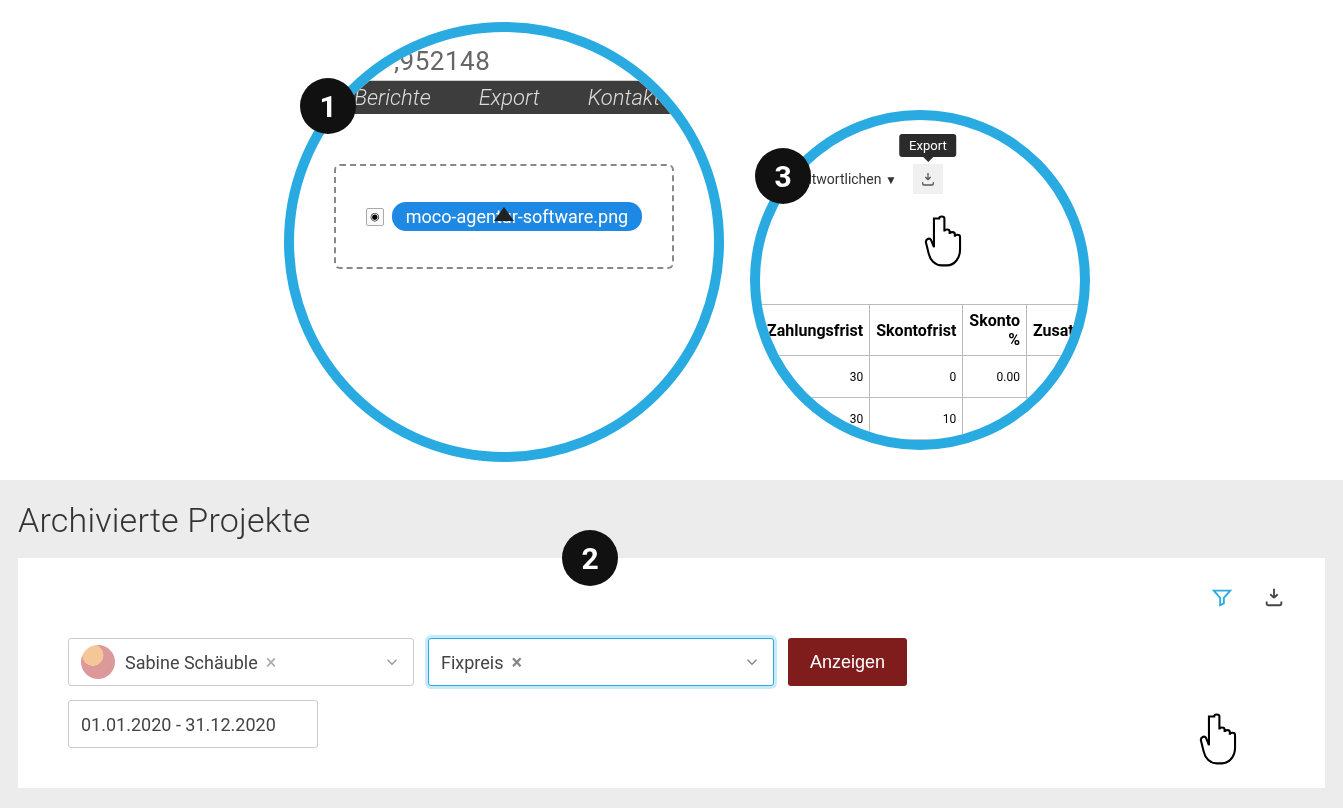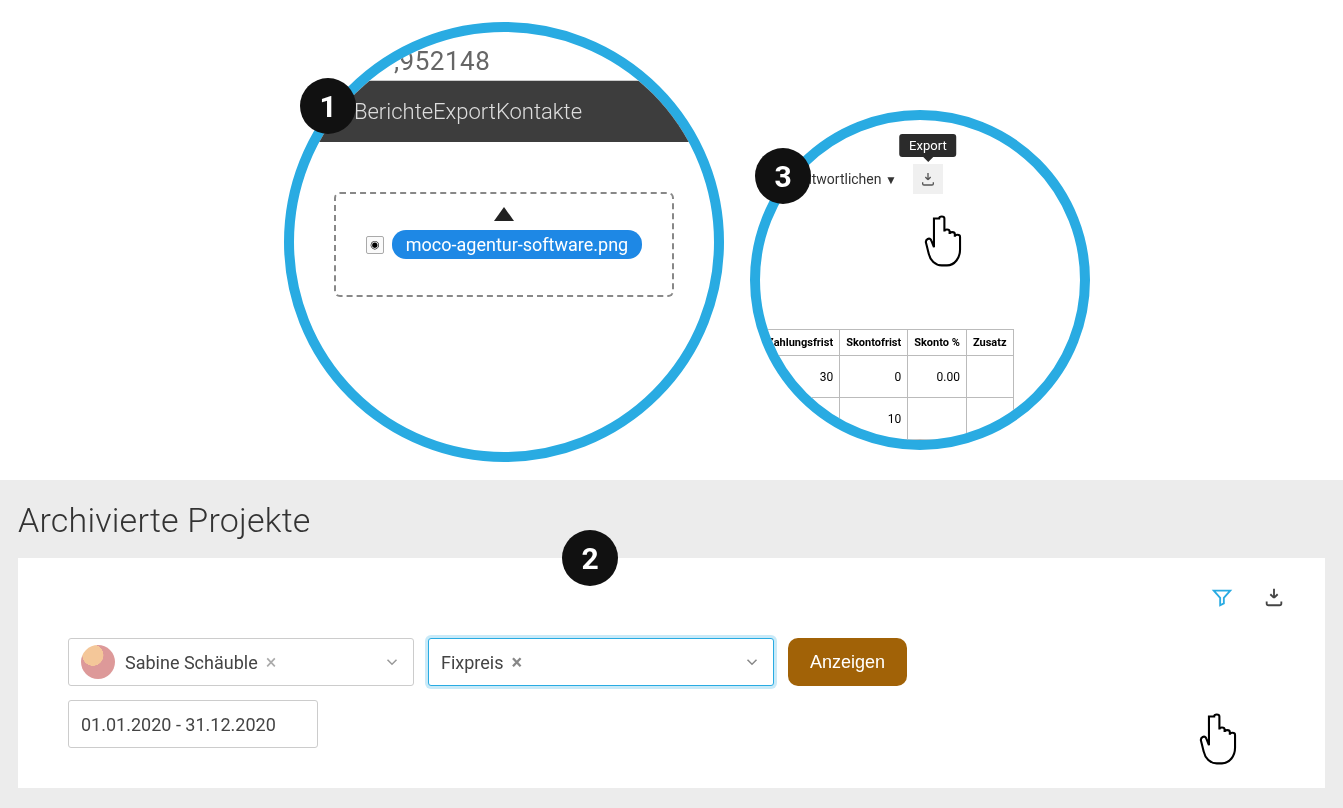--- a/index.html
+++ b/index.html
@@ -6,60 +6,60 @@
   body { font-family: -apple-system, "Segoe UI", Roboto, Helvetica, Arial, sans-serif; width: 1343px; height: 808px; background: #fff; position: relative; overflow: hidden; }
 
   
   .circle { position: absolute; border: 10px solid #29abe2; border-radius: 50%; background: #fff; overflow: hidden; }
   .badge { position: absolute; width: 56px; height: 56px; background: #111; color: #fff; border-radius: 50%; display: flex; align-items: center; justify-content: center; font-size: 30px; font-weight: 700; z-index: 5; }
 
   
   #c1 { left: 284px; top: 22px; width: 440px; height: 440px; }
   #b1 { left: 300px; top: 78px; }
   .c1-url { font-size: 26px; color: #666; padding: 14px 20px 4px 100px; border-bottom: 1px solid #ccc; letter-spacing: .5px; }
-  .c1-nav { background: #3d3d3d; color: #ddd; display: flex; padding: 18px 60px; font-size: 22px; font-weight: 300; }
+  .c1-nav { background: #3d3d3d; color: #ddd; display: flex; gap: 48px; padding: 4px 60px; font-size: 22px; font-weight: 300; font-style: italic; }
   .c1-drop { margin: 50px 40px 0 40px; border: 2px dashed #888; border-radius: 6px; padding: 36px 20px; display: flex; align-items: center; justify-content: center; gap: 8px; }
   .c1-tri { width:0;height:0;border-left:10px solid transparent;border-right:10px solid transparent;border-bottom:14px solid #222;position:absolute;top:175px;left:50%;transform:translateX(-50%);}
   .c1-fileicon { width:18px;height:18px;border:1px solid #aaa;display:inline-flex;align-items:center;justify-content:center;font-size:11px;border-radius:2px;background:#fafafa;}
   .c1-filename { background:#1e88e5;color:#fff;padding:4px 14px;border-radius:14px;font-size:18px; }
 
   
   #c3 { left: 750px; top: 110px; width: 340px; height: 340px; }
   #b3 { left: 755px; top: 148px; }
   .c3-inner { padding-top: 30px; font-size:14px; }
   .c3-toprow { display:flex;align-items:center;gap:16px;padding-left:44px;margin-top:14px; }
   .c3-dd { color:#333; }
   .c3-chev { font-size:12px; }
   .c3-exportbtn { width:30px;height:30px;background:#f0f0f0;display:flex;align-items:center;justify-content:center;position:relative; }
   .c3-tooltip { position:absolute;top:-30px;left:50%;transform:translateX(-50%);background:#2b2b2b;color:#fff;font-size:13px;padding:4px 10px;border-radius:3px;white-space:nowrap; }
   .c3-tooltip:after{content:"";position:absolute;top:100%;left:50%;transform:translateX(-50%);border:5px solid transparent;border-top-color:#2b2b2b;}
   .cursor-hand { position:absolute; pointer-events:none; }
   .c3-cursor { left:160px; top:88px; }
   .c3-table { position:absolute; bottom:0; left:0; right:0; border-collapse:collapse; font-size:12px; }
   .c3-table th,.c3-table td { border:1px solid #bbb; padding:6px 6px; text-align:right; font-weight:700; }
-  .c3-table th { font-size:11px; }
+  .c3-table th { font-size:16px; }
   .c3-table td { font-weight:400; height:42px; }
 
   
   #panel { position:absolute; left:0; top:480px; right:0; background:#ececec; padding:0 18px 30px 18px; }
   .panel-title { font-size:34px; font-weight:300; color:#333; padding:20px 0 18px 0; letter-spacing:.2px; }
   .toolbar { background:#fff; padding:28px 40px 10px 40px; min-height:70px; display:flex; justify-content:flex-end; gap:30px; }
   .ico-btn { width:22px;height:22px;color:#444;cursor:pointer;display:inline-flex; }
   .ico-filter{color:#29abe2;}
   .filters { background:#fff; padding:10px 50px 40px 50px; display:flex; flex-wrap:wrap; gap:14px; align-items:flex-start; }
   .sel { height:48px; border:1px solid #ccc; border-radius:3px; background:#fff; display:flex; align-items:center; padding:0 12px; font-size:18px; color:#444; position:relative; }
   .sel .chev { margin-left:auto; color:#999; width:18px;height:18px; }
   .sel .x { color:#aaa; font-size:20px; padding:0 8px; cursor:pointer; }
   #sel-customer { width:346px; color:#aaa; }
   #sel-user { width:346px; }
   #sel-user .avatar { width:34px;height:34px;border-radius:50%;background:radial-gradient(circle at 35% 30%, #f4c799 0 32%, #d99 33% 100%);margin-right:10px;flex:none; }
   #sel-type { width:346px; border-color:#29abe2; box-shadow:0 0 0 3px rgba(41,171,226,.25); }
   #sel-type .chev{color:#888;}
   #sel-type .x{color:#888;font-weight:700;}
-  .btn-show { height:48px; background:#a16207; color:#fff; border:none; padding:0 22px; font-size:18px; border-radius:10px; cursor:pointer; position:relative; }
+  .btn-show { height:48px; background:#7f1d1d; color:#fff; border:none; padding:0 22px; font-size:18px; border-radius:3px; cursor:pointer; position:relative; }
   .daterow { width:100%; }
   #sel-date { width:250px; justify-content:flex-start; }
 
   #b2 { left:562px; top:530px; }
 
   
   svg.cursor { width:54px; height:60px; }
   #cursor2 { position:absolute; left:1195px; top:706px; pointer-events:none; }
 </style>
 </head>

